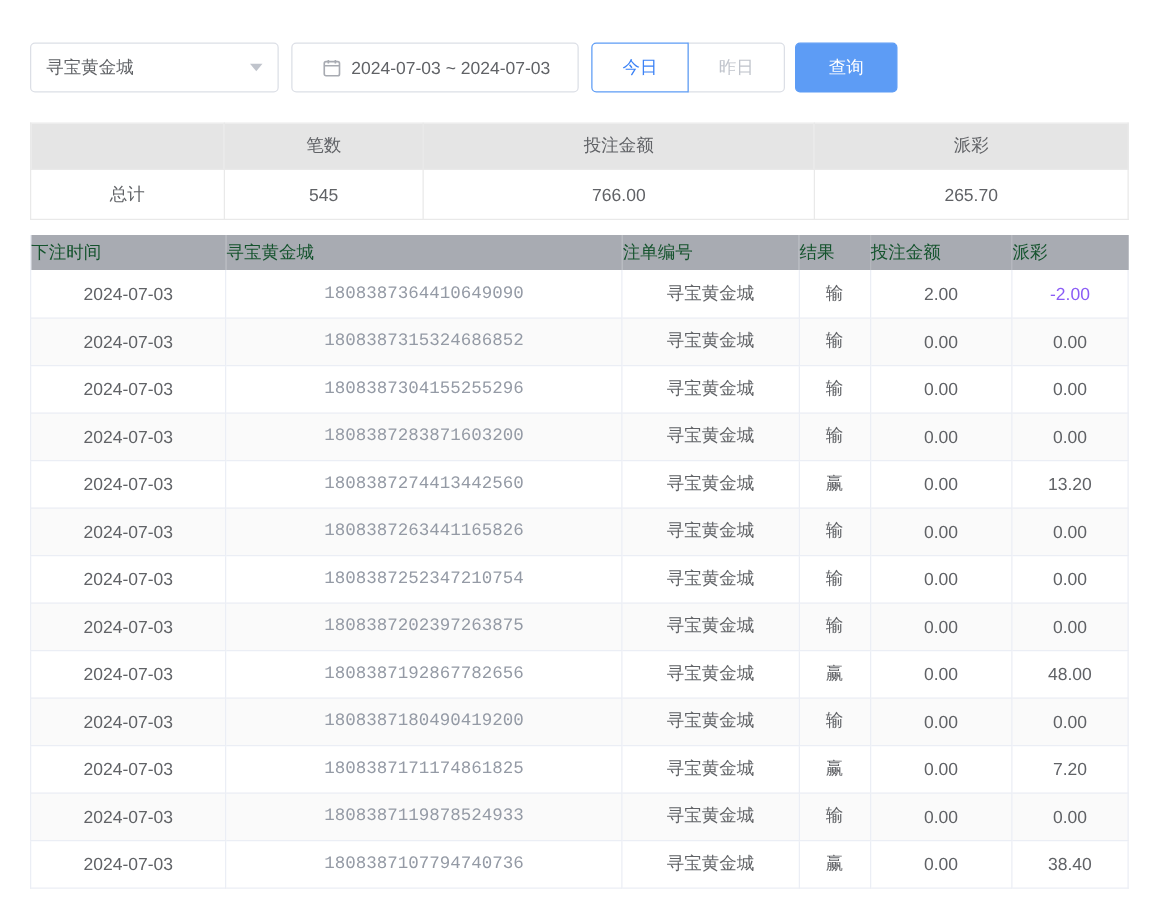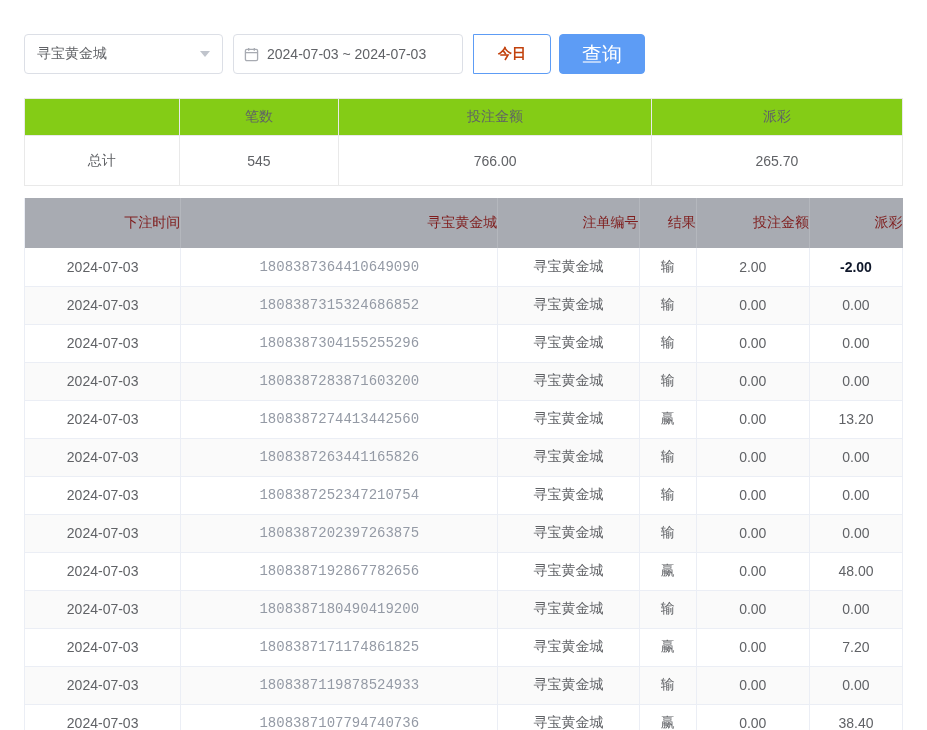--- a/index.html
+++ b/index.html
@@ -26,69 +26,69 @@
     width: 199px; height: 40px; border: 1px solid #dcdfe6; border-radius: 4px;
     display: flex; align-items: center; justify-content: space-between;
     padding: 0 12px; color: #606266; cursor: pointer; background: #fff;
   }
   .select-caret {
     width: 0; height: 0; border-left: 5px solid transparent;
     border-right: 5px solid transparent; border-top: 6px solid #c0c4cc;
   }
   .date-box {
     width: 230px; height: 40px; border: 1px solid #dcdfe6; border-radius: 4px;
-    display: flex; align-items: center; gap: 8px; padding: 0 10px;
+    display: flex; align-items: center; gap: 8px; padding: 0 24px;
     margin-left: 10px; color: #606266; cursor: pointer; background: #fff;
     white-space: nowrap;
   }
   .btn-group { display: flex; margin-left: 10px; }
   .quick-btn {
     height: 40px; min-width: 78px; padding: 0 18px;
     background: #fff; border: 1px solid #dcdfe6; color: #c0c4cc;
     font-size: 14px; cursor: pointer; margin-left: -1px;
   }
   .quick-btn:first-child { border-radius: 4px 0 0 4px; margin-left: 0; }
   .quick-btn:last-child { border-radius: 0 4px 4px 0; }
-  .quick-btn.active { color: #c2410c; border-color: #5d9cf5; position: relative; z-index: 1; font-weight: bold; }
+  .quick-btn.active { color: #3b82f6; border-color: #5d9cf5; position: relative; z-index: 1; }
   .search-btn {
     height: 40px; min-width: 82px; padding: 0 22px; margin-left: 8px;
     background: #5d9cf5; color: #fff; border: 1px solid #5d9cf5;
-    border-radius: 4px; font-size: 20px; cursor: pointer;
+    border-radius: 4px; font-size: 14px; cursor: pointer;
   }
 
   
   .summary-table {
     width: 100%; margin-top: 24px; border-collapse: collapse; table-layout: fixed;
   }
   .summary-table th, .summary-table td {
     border: 1px solid #e9e9e9; text-align: center; font-weight: 400;
     font-size: 14px; color: #606266;
   }
-  .summary-table th { background: #84cc16; height: 37px; }
-  .summary-table td { height: 50px; background: #fff; }
+  .summary-table th { background: #e5e5e5; height: 37px; }
+  .summary-table td { height: 40px; background: #fff; }
 
   
   .bet-table {
     width: 100%; margin-top: 12px; border-collapse: collapse; table-layout: fixed;
   }
   .bet-table th {
-    background: #a8abb2; color: #7f1d1d; font-weight: 400; font-size: 14px;
-    height: 50px; border-right: 1px solid #b4b7bd; text-align: right;
+    background: #a8abb2; color: #14532d; font-weight: 400; font-size: 14px;
+    height: 28px; border-right: 1px solid #b4b7bd; text-align: left;
   }
   .bet-table th:last-child { border-right: none; }
   .bet-table td {
     height: 38px; text-align: center; font-size: 14px; color: #606266;
     border-bottom: 1px solid #ebeef5; border-right: 1px solid #ebeef5;
     background: #fff;
   }
   .bet-table td:first-child, .bet-table th:first-child { border-left: 1px solid #ebeef5; }
   .bet-table td:last-child { border-right: 1px solid #ebeef5; }
   .bet-table tr:nth-child(even) td { background: #fafafa; }
   .bet-table td.cell-id { color: #949aa5; font-family: Liberation Mono, monospace; }
-  .bet-table td.negative { color: #0f172a; font-weight: bold; }
+  .bet-table td.negative { color: #8b5cf6; }
 </style>
 </head>
 <body>
 
 <div class="page">
 
 
   <div class="filter-row">
     <div class="select-box">
       <span>寻宝黄金城</span>
@@ -102,20 +102,21 @@
             <line x1="1.5" y1="6" x2="14.5" y2="6" stroke="#a8abb2" stroke-width="1.4"></line>
             <line x1="5" y1="1" x2="5" y2="4" stroke="#a8abb2" stroke-width="1.4"></line>
             <line x1="11" y1="1" x2="11" y2="4" stroke="#a8abb2" stroke-width="1.4"></line>
           </svg>
       </span>
       <span>2024-07-03 ~ 2024-07-03</span>
     </div>
 
     <div class="btn-group">
       <button class="quick-btn active">今日</button>
+      <button class="quick-btn">昨日</button>
     </div>
 
     <button class="search-btn">查询</button>
   </div>
 
   <table class="summary-table">
     <colgroup>
       <col style="width:17.6%">
         <col style="width:18.2%">
         <col style="width:35.6%">

